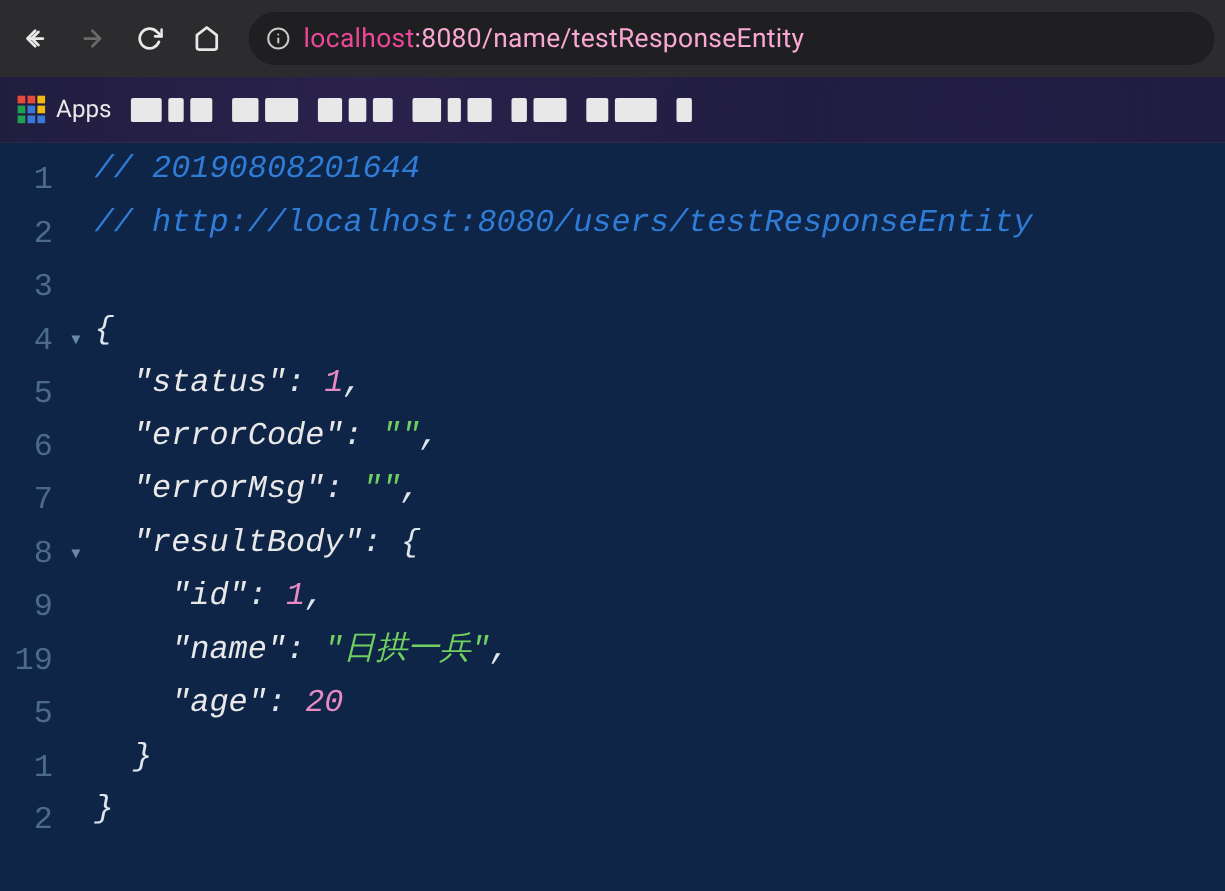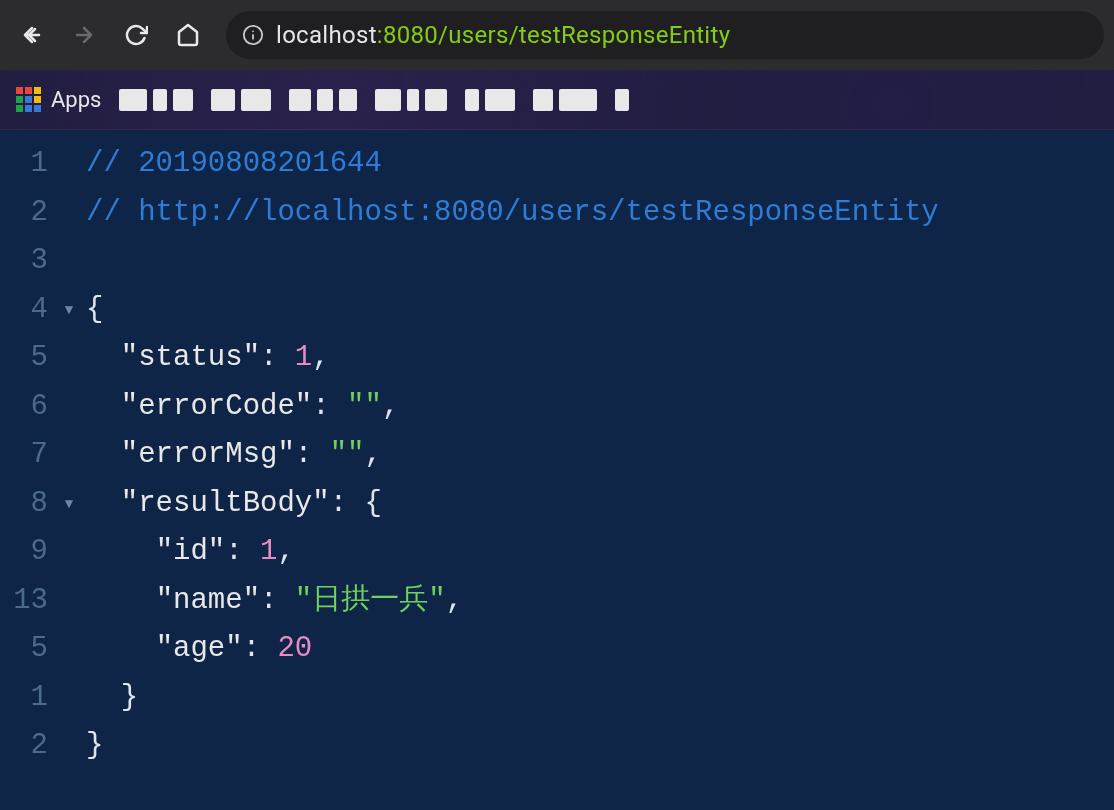--- a/index.html
+++ b/index.html
@@ -49,22 +49,22 @@
       display: flex;
       align-items: center;
       justify-content: center;
       color: #c8c8c8;
     }
     .url-text {
       font-size: 24px;
       color: #c8c8c8;
       letter-spacing: 0.3px;
     }
-    .url-host { color: #e5e5e5; }
-    .url-port, .url-path { color: #84cc16; text-align: center; }
+    .url-host { color: #ec4899; }
+    .url-port, .url-path { color: #f9a8d4; text-align: center; }
     
     .bookmarks-bar {
       background: #1f1d3d;
       background-image: radial-gradient(circle at 30% 40%, rgba(60,40,100,0.4), transparent 50%),
                         radial-gradient(circle at 80% 60%, rgba(40,30,80,0.4), transparent 50%);
       height: 60px;
       display: flex;
       align-items: center;
       padding: 0 16px;
       gap: 18px;
@@ -128,22 +128,22 @@
     }
     .fold-gutter div {
       height: 48.5px;
       display: flex;
       align-items: center;
       justify-content: center;
       font-size: 14px;
       cursor: pointer;
     }
     .code {
-      padding-top: 10px;
       padding-left: 4px;
+      font-style: italic;
     }
     .code .line { height: 48.5px; white-space: pre; }
     .c-comment { color: #2f7cd6; }
     .c-punc { color: #dfe5ec; }
     .c-key { color: #e8e8e8; }
     .c-string { color: #6fcf5f; }
     .c-num { color: #e88ac4; }
   </style>
 </head>
 <body>
@@ -174,21 +174,21 @@
   </div>
   <div class="address-bar">
     <div class="info-icon">
       <svg viewBox="0 0 24 24" fill="none" stroke="currentColor" stroke-width="2" stroke-linecap="round" stroke-linejoin="round">
           <circle cx="12" cy="12" r="10"></circle>
           <line x1="12" y1="16" x2="12" y2="12"></line>
           <line x1="12" y1="8" x2="12.01" y2="8"></line>
         </svg>
     </div>
     <div class="url-text">
-      <span class="url-host">localhost</span><span class="url-port">:8080</span><span class="url-path">/users/testResponseEntity</span>
+      <span class="url-host">localhost</span><span class="url-port">:8080</span><span class="url-path">/name/testResponseEntity</span>
     </div>
   </div>
 </div>
 
 <div class="bookmarks-bar">
   <div class="apps-btn">
     <div class="apps-grid">
       <span class="g-r"></span>
         <span class="g-r"></span>
         <span class="g-y"></span>
@@ -239,21 +239,21 @@
   <div class="gutter">
     <div>1</div>
     <div>2</div>
     <div>3</div>
     <div>4</div>
     <div>5</div>
     <div>6</div>
     <div>7</div>
     <div>8</div>
     <div>9</div>
-    <div>13</div>
+    <div>19</div>
     <div>5</div>
     <div>1</div>
     <div>2</div>
   </div>
   <div class="fold-gutter">
     <div></div>
       <div></div>
       <div></div>
     <div>▼</div>
     <div></div>

